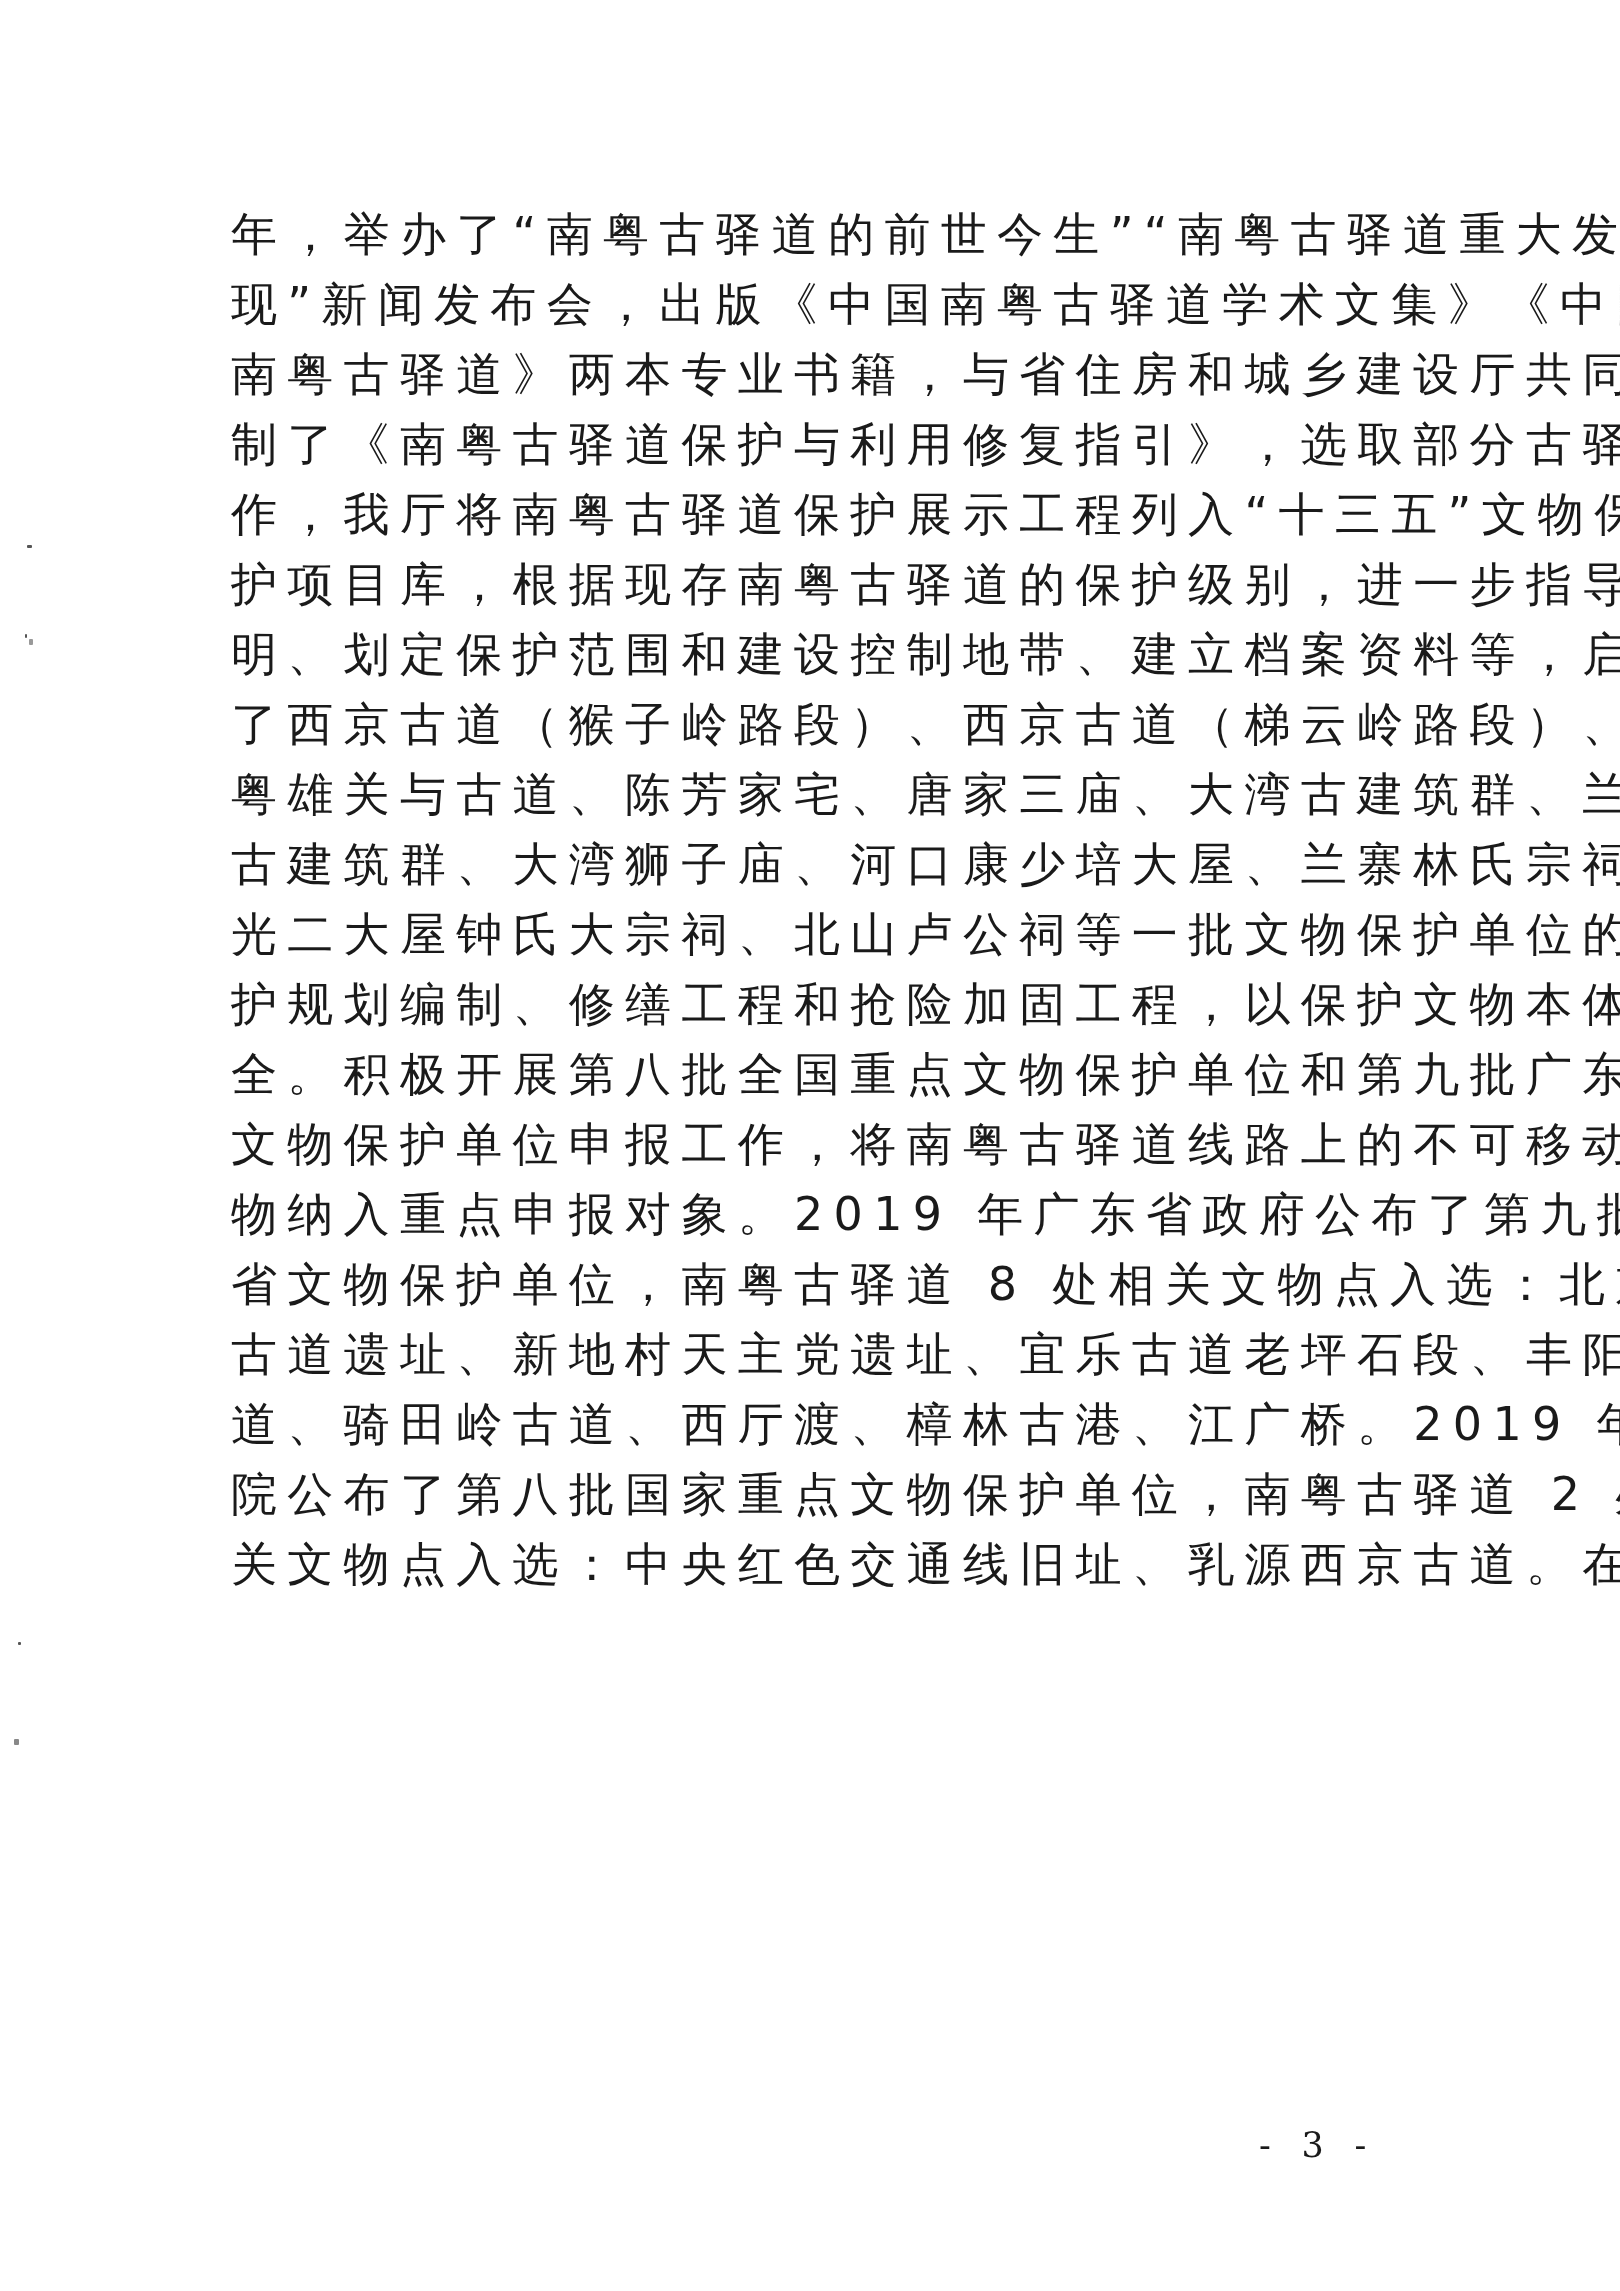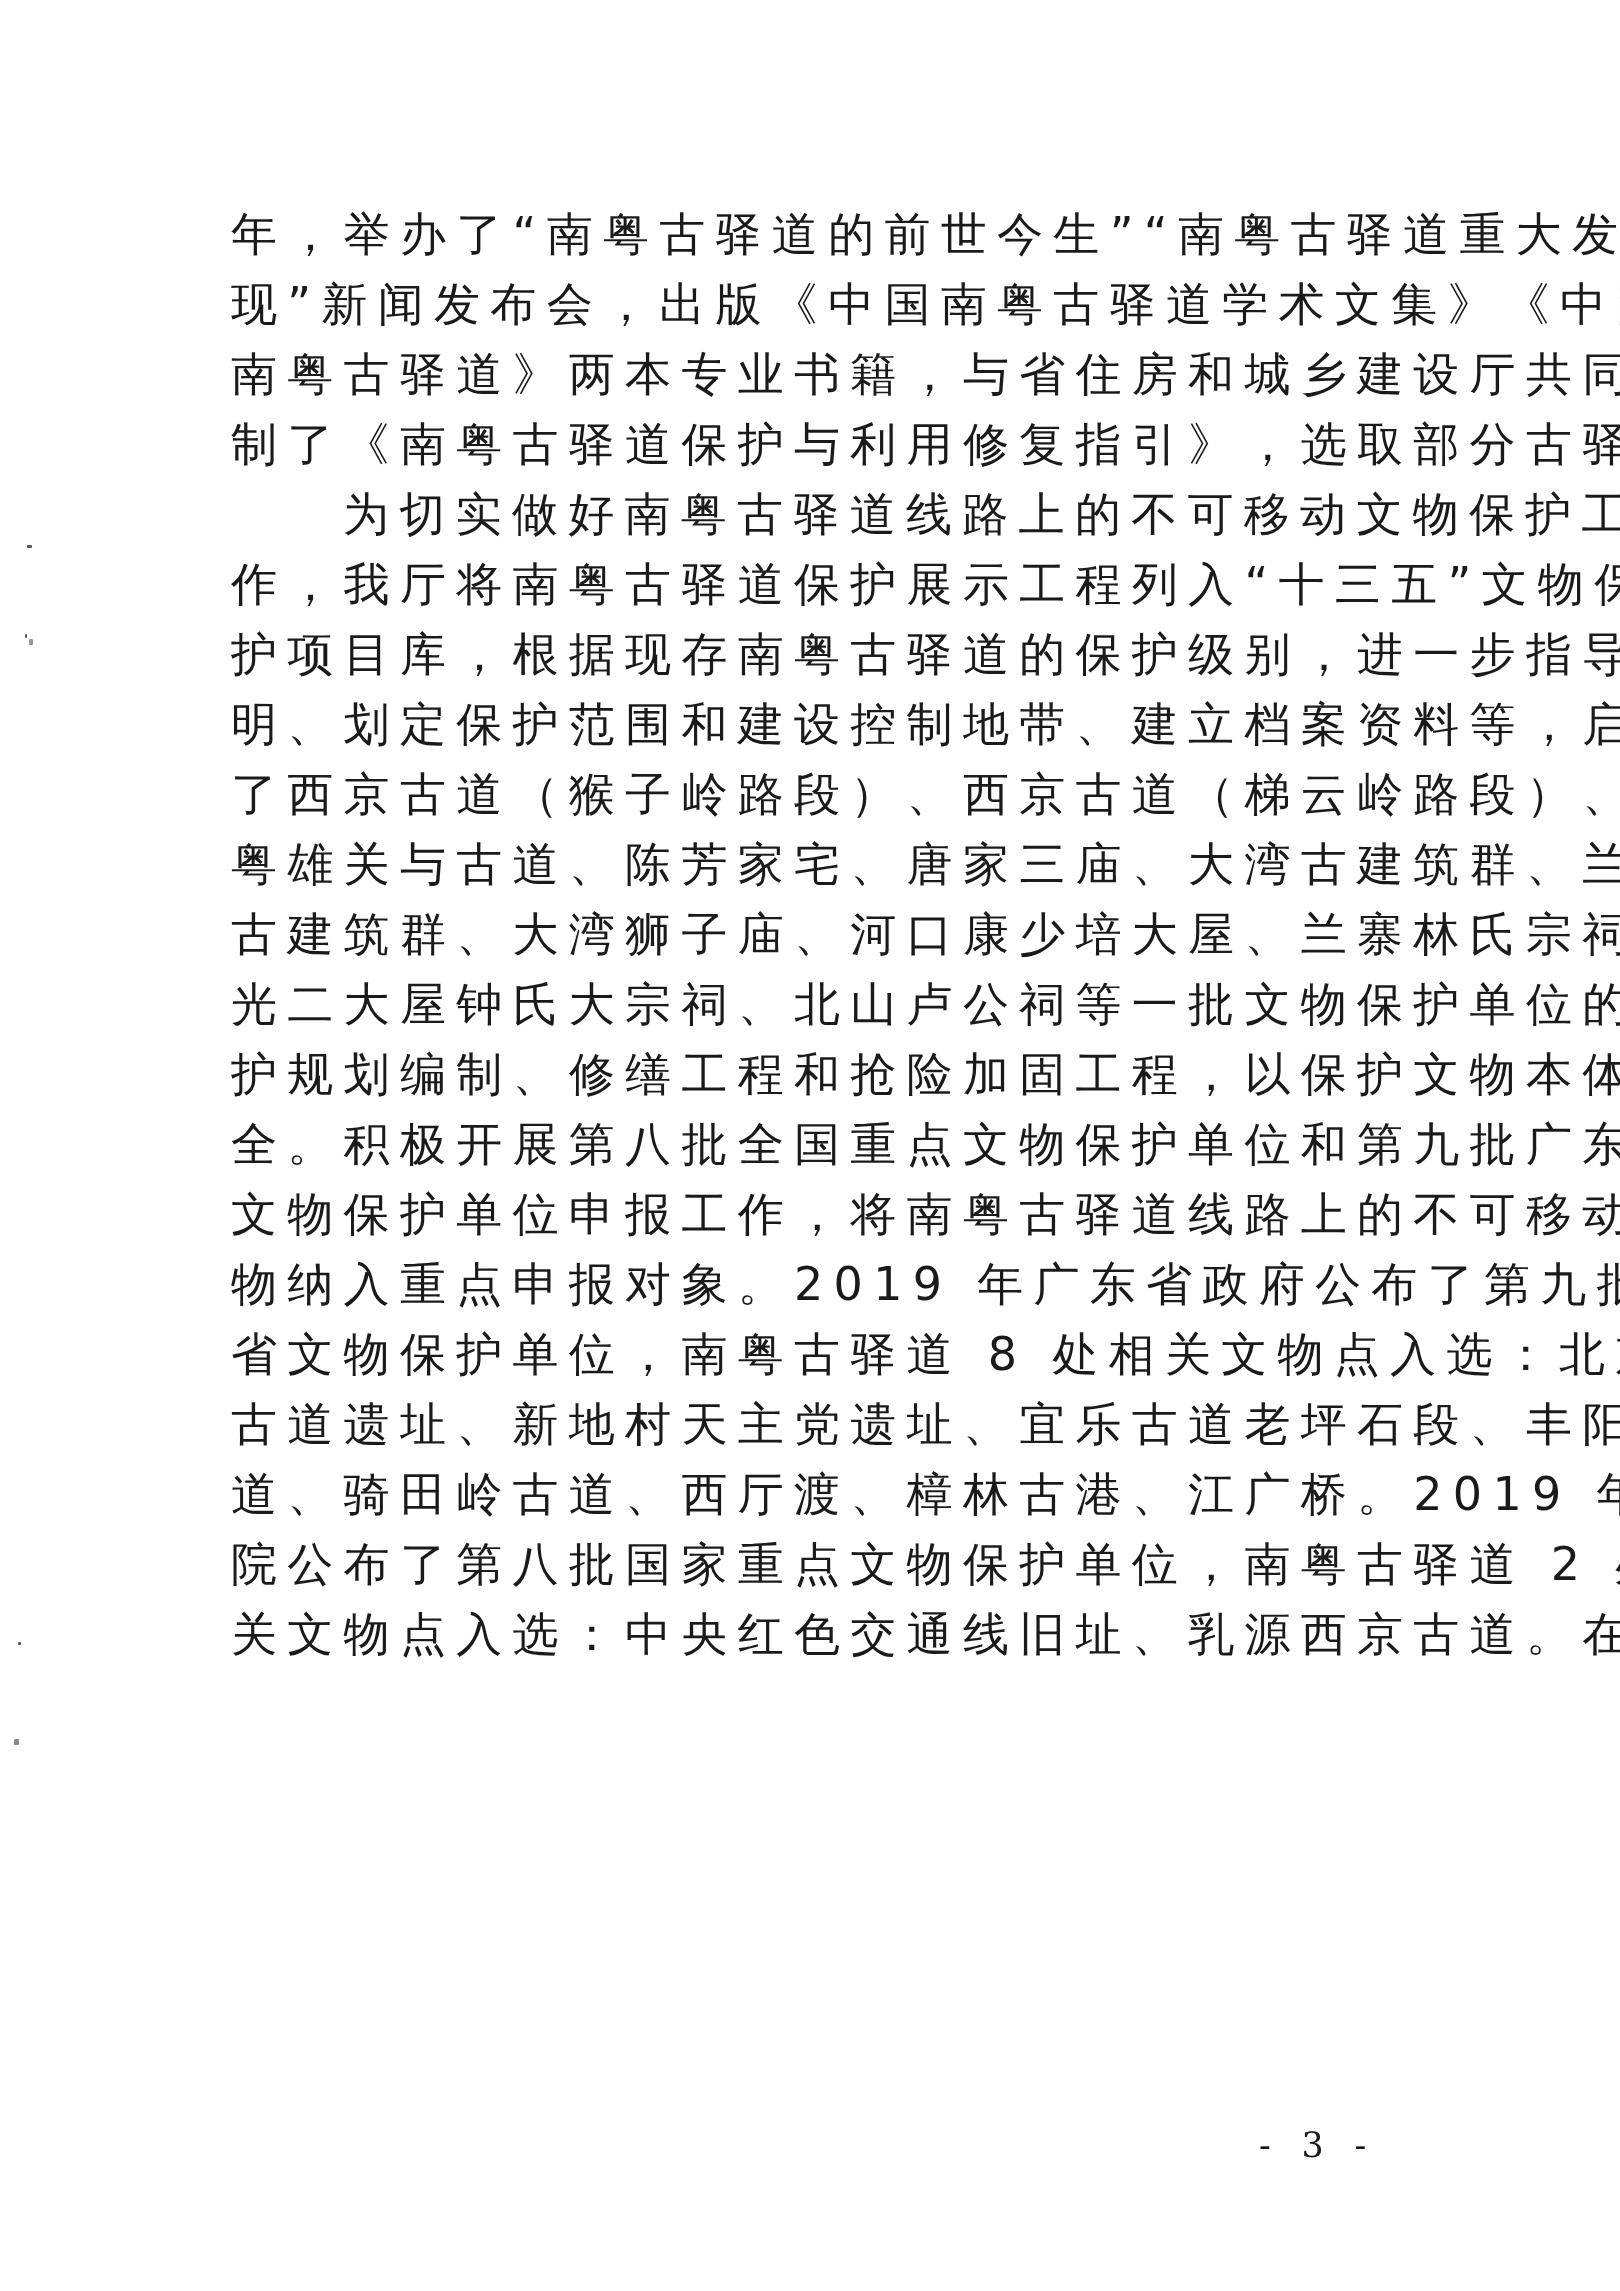--- a/index.html
+++ b/index.html
@@ -46,21 +46,20 @@
 
 <div class="page">
 
   <div class="text-block">
     <span class="line">年，举办了“南粤古驿道的前世今生”“南粤古驿道重大发</span>
     <span class="line">现”新闻发布会，出版《中国南粤古驿道学术文集》《中国</span>
     <span class="line">南粤古驿道》两本专业书籍，与省住房和城乡建设厅共同编</span>
     <span class="line">制了《南粤古驿道保护与利用修复指引》，选取部分古驿道</span>
 
 
-    <span class="line indent">为切实做好南粤古驿道线路上的不可移动文物保护工</span>
     <span class="line">作，我厅将南粤古驿道保护展示工程列入“十三五”文物保</span>
     <span class="line">护项目库，根据现存南粤古驿道的保护级别，进一步指导各</span>
     <span class="line">明、划定保护范围和建设控制地带、建立档案资料等，启动</span>
     <span class="line">了西京古道（猴子岭路段）、西京古道（梯云岭路段）、南</span>
     <span class="line">粤雄关与古道、陈芳家宅、唐家三庙、大湾古建筑群、兰寨</span>
     <span class="line">古建筑群、大湾狮子庙、河口康少培大屋、兰寨林氏宗祠、</span>
     <span class="line">光二大屋钟氏大宗祠、北山卢公祠等一批文物保护单位的保</span>
     <span class="line">护规划编制、修缮工程和抢险加固工程，以保护文物本体安</span>
     <span class="line">全。积极开展第八批全国重点文物保护单位和第九批广东省</span>
     <span class="line">文物保护单位申报工作，将南粤古驿道线路上的不可移动文</span>

